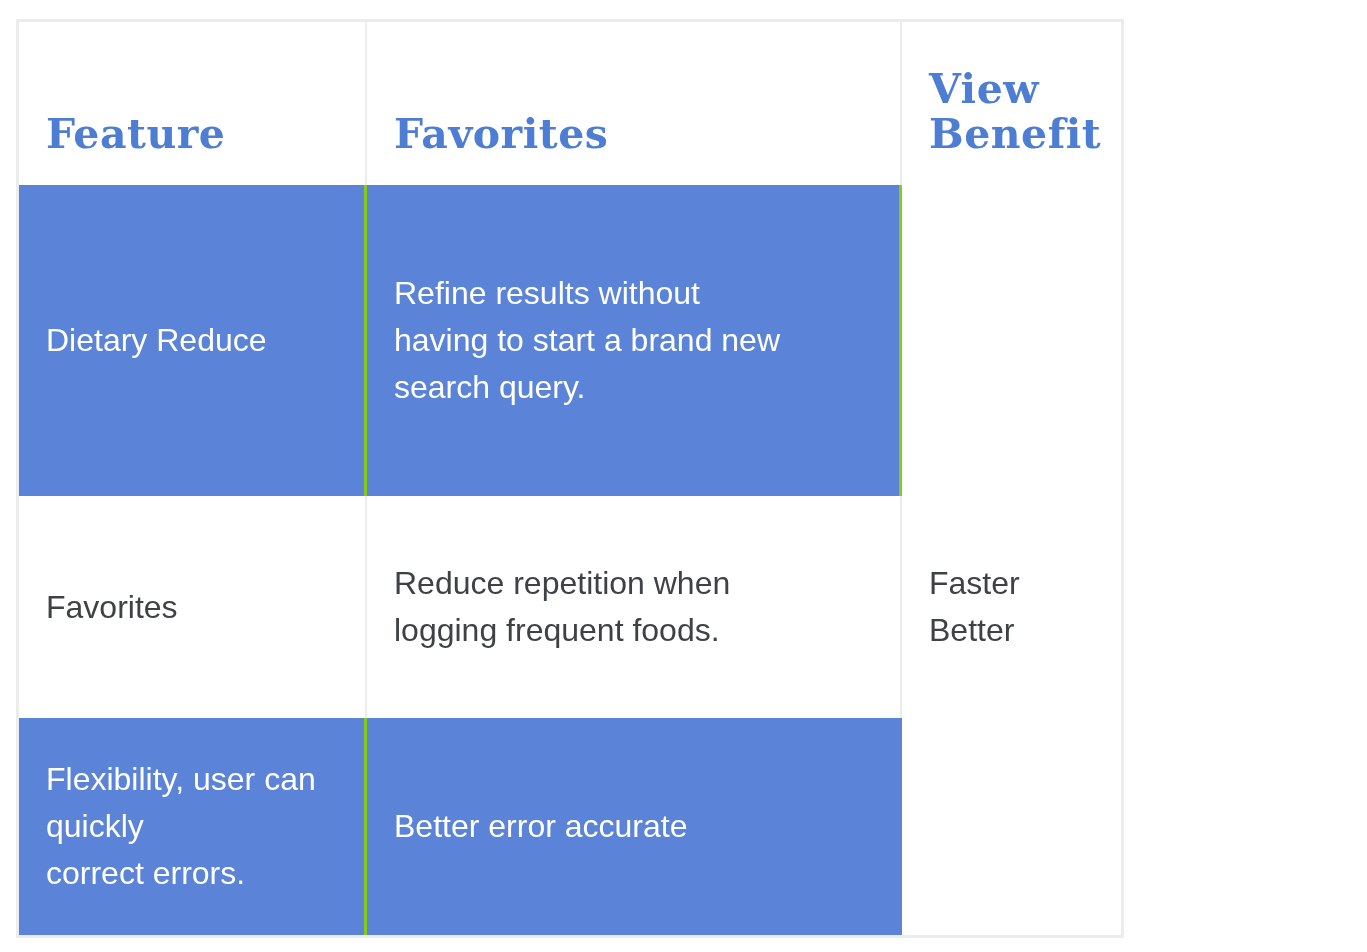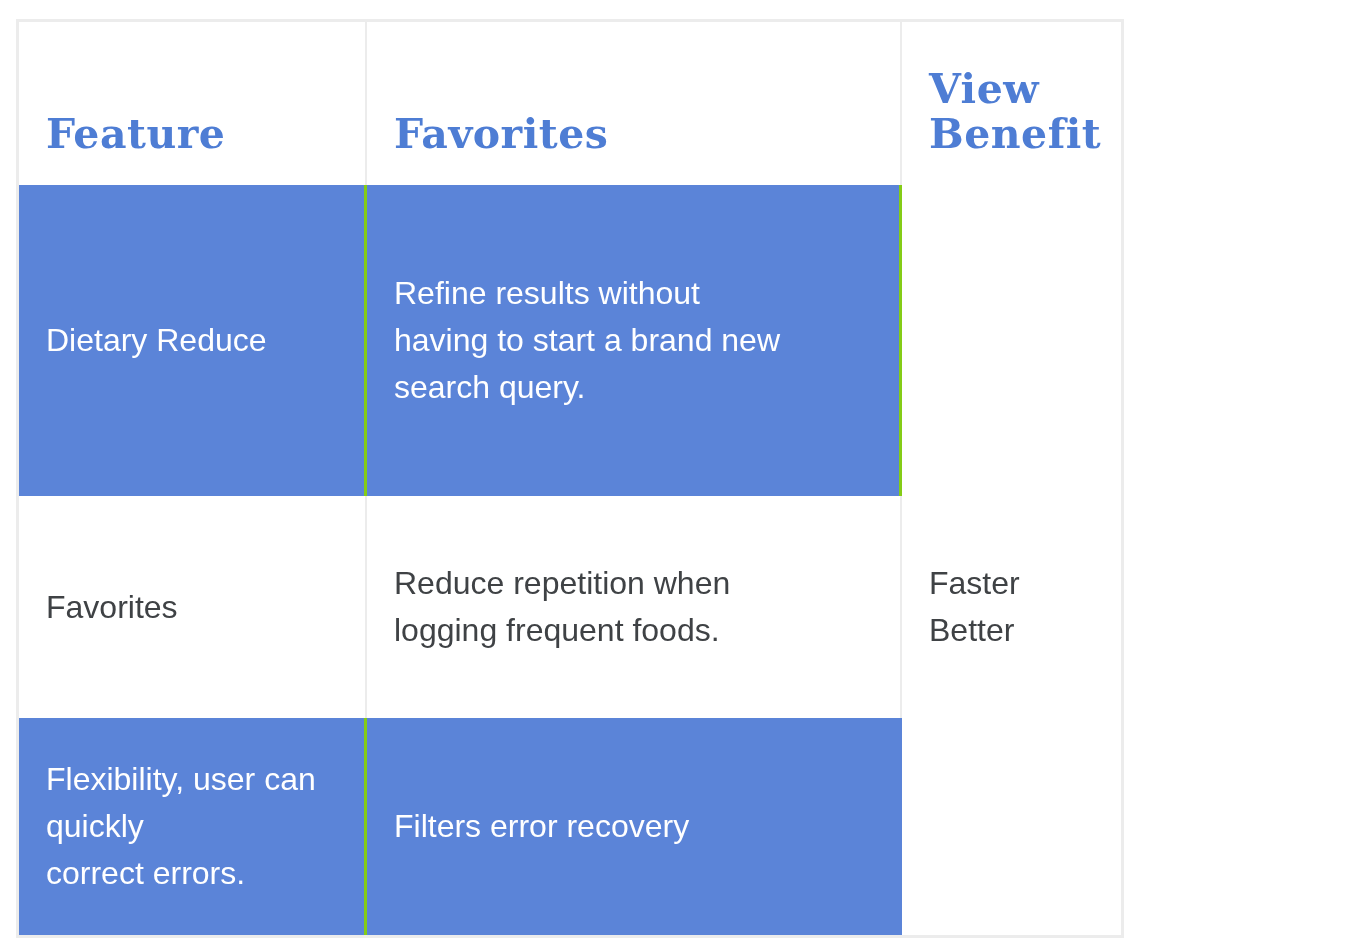--- a/index.html
+++ b/index.html
@@ -114,17 +114,17 @@
       <span class="cell-text">Faster Better</span>
     </div>
   </div>
 
   <div class="t-row row-3">
     <div class="cell cell-blue div-r">
       <span class="cell-text">Flexibility, user can quickly
 correct errors.</span>
     </div>
     <div class="cell cell-blue">
-      <span class="cell-text">Filters error recovery</span>
+      <span class="cell-text">Better error accurate</span>
     </div>
   </div>
 
 </div>
 
 </body></html>

